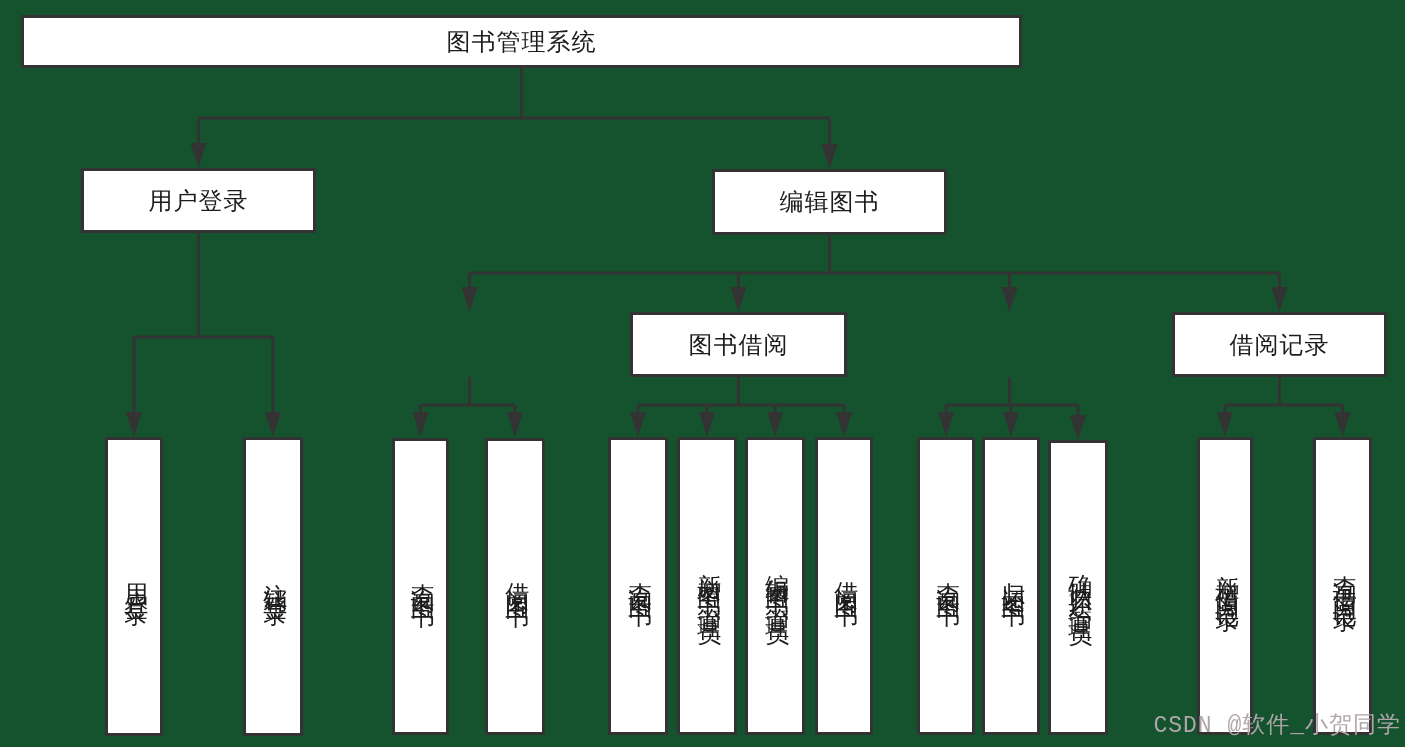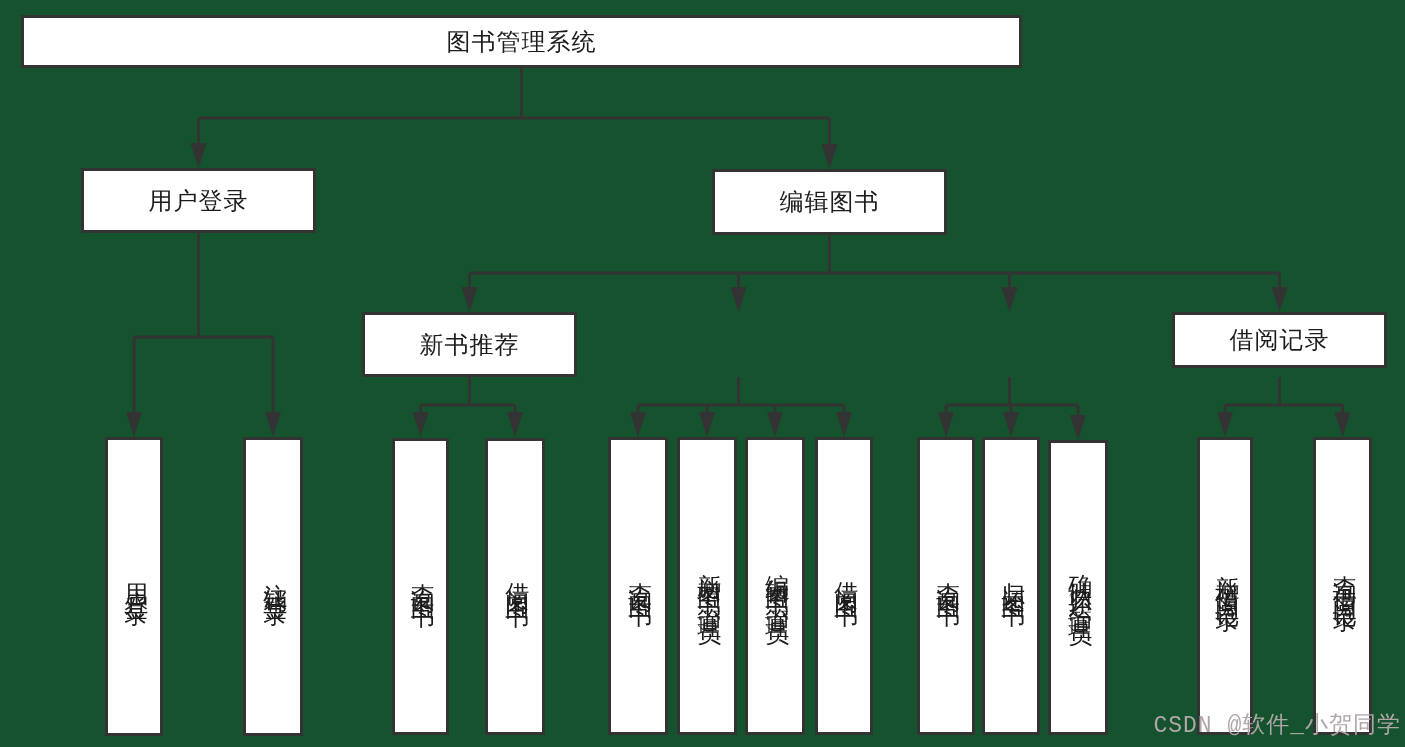--- a/index.html
+++ b/index.html
@@ -97,24 +97,24 @@
     <span class="hlabel">图书管理系统</span>
   </div>
 
   <div class="node" style="left:81px; top:168px; width:235px; height:65px;">
     <span class="hlabel">用户登录</span>
   </div>
   <div class="node" style="left:712px; top:169px; width:235px; height:66px;">
     <span class="hlabel">编辑图书</span>
   </div>
 
-  <div class="node" style="left:362px; top:312px; width:215px; height:65px;">
-    <span class="hlabel">新书推荐</span>
+  <div class="node" style="left:630px; top:312px; width:217px; height:65px;">
+    <span class="hlabel">图书借阅</span>
   </div>
-  <div class="node" style="left:1172px; top:312px; width:215px; height:56px;">
+  <div class="node" style="left:1172px; top:312px; width:215px; height:65px;">
     <span class="hlabel">借阅记录</span>
   </div>
 
   <div class="node leaf" style="left:105px; top:437px; width:58px; height:299px;">
     <span class="vtext">用户登录</span>
   </div>
   <div class="node leaf" style="left:243px; top:437px; width:60px; height:299px;">
     <span class="vtext">注销登录</span>
   </div>
 

